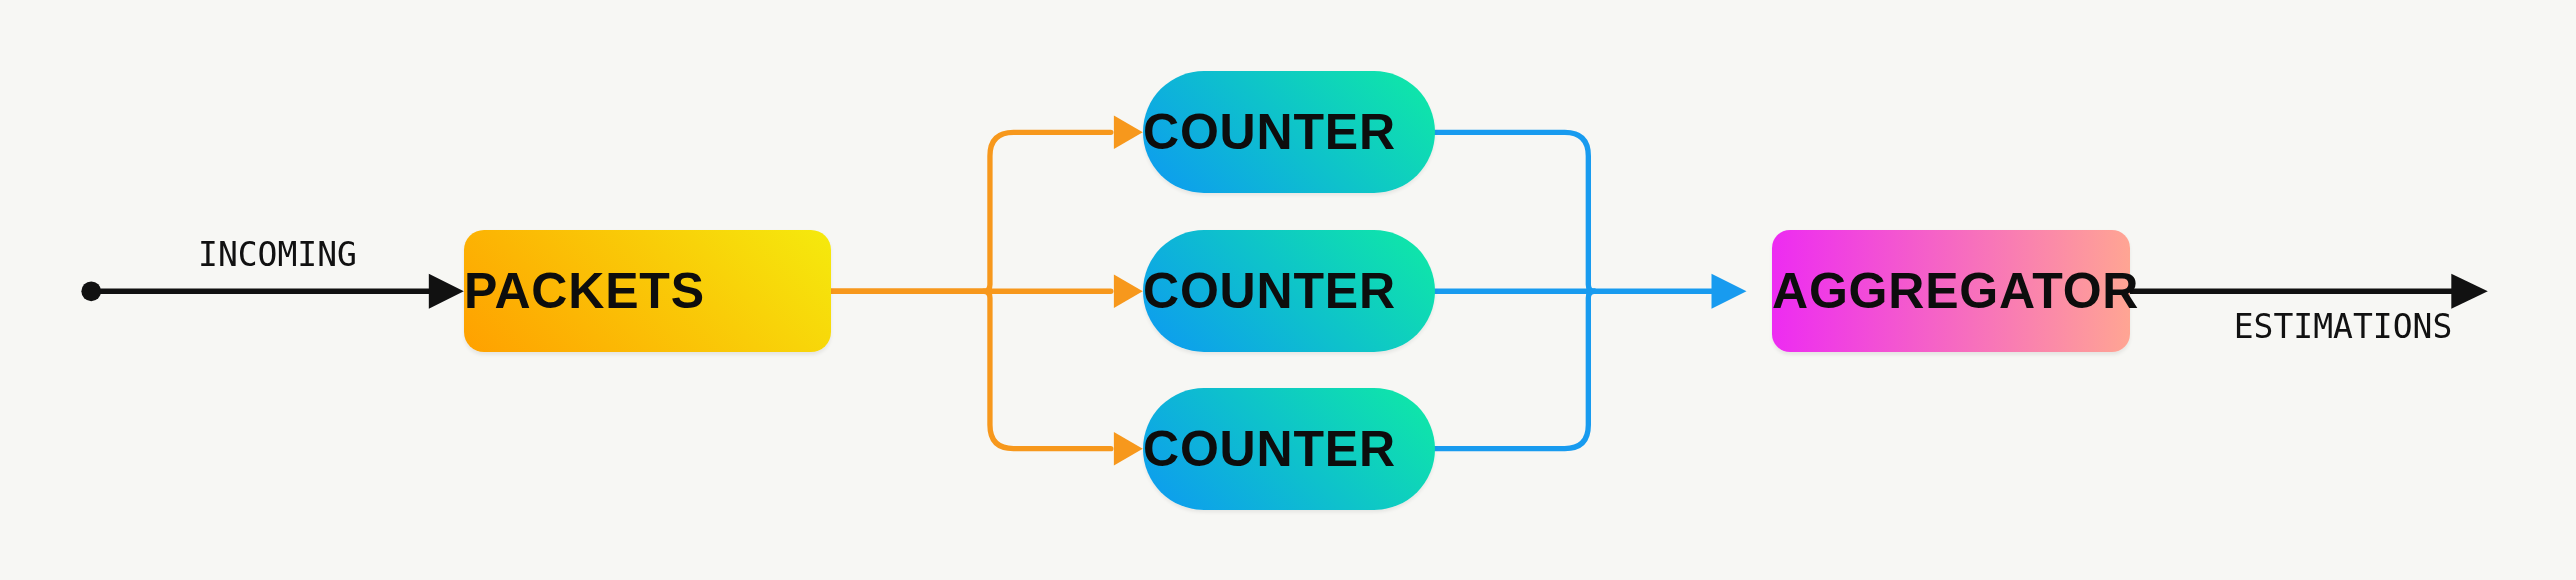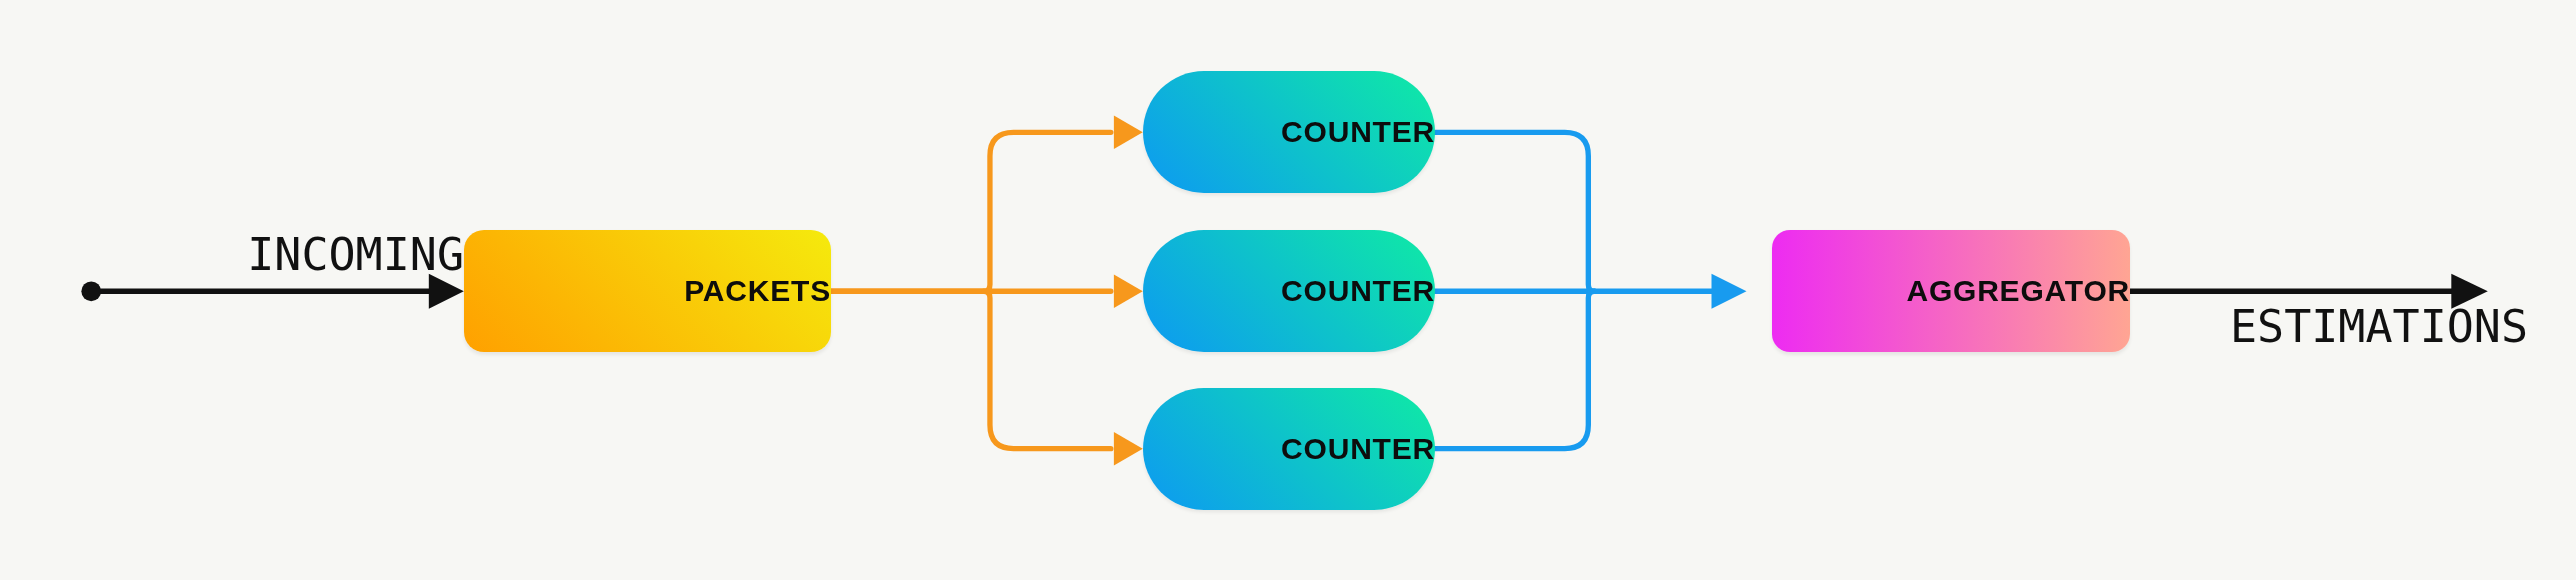--- a/index.html
+++ b/index.html
@@ -23,23 +23,23 @@
   .stroke-orange { stroke: var(--edge-orange); fill: none; stroke-width: 7; stroke-linecap: round; stroke-linejoin: round; }
   .stroke-blue   { stroke: var(--edge-blue); fill: none; stroke-width: 7; stroke-linecap: round; stroke-linejoin: round; }
   .fill-ink      { fill: var(--ink); stroke: none; }
   .fill-orange   { fill: var(--edge-orange); stroke: none; }
   .fill-blue     { fill: var(--edge-blue); stroke: none; }
 
   .node {
     position: absolute;
     display: flex;
     align-items: center;
-    justify-content: flex-end;
+    justify-content: flex-start;
     font-weight: 700;
-    font-size: 30px;
+    font-size: 50px;
     letter-spacing: 0.8px;
     color: #0d0d0d;
     box-shadow: 0 2.3px 3.8px rgba(0,0,0,0.07);
   }
   .node-router {
     left: 464px; top: 230px;
     width: 367px; height: 122px;
     border-radius: 20px;
     background: linear-gradient(45deg, var(--router-from), var(--router-to));
   }
@@ -56,23 +56,23 @@
     left: 1772px; top: 230px;
     width: 358px; height: 122px;
     border-radius: 18px;
     background: linear-gradient(90deg, var(--aggregator-from), var(--aggregator-to));
   }
 
   .edge-label {
     position: absolute;
     height: 43px;
     line-height: 43px;
-    text-align: right;
+    text-align: center;
     font-family: "DejaVu Sans Mono", "Liberation Mono", monospace;
-    font-size: 45px;
+    font-size: 33px;
     color: var(--ink);
     white-space: nowrap;
   }
   .in-top  { left: 91px;  width: 373px; top: 233px; }
   .in-bot  { left: 91px;  width: 373px; top: 305px; }
   .out-top { left: 2118px; width: 370px; top: 233px; }
   .out-bot { left: 2118px; width: 370px; top: 305px; margin-left: 40px; }
 </style>
 </head>
 <body>

